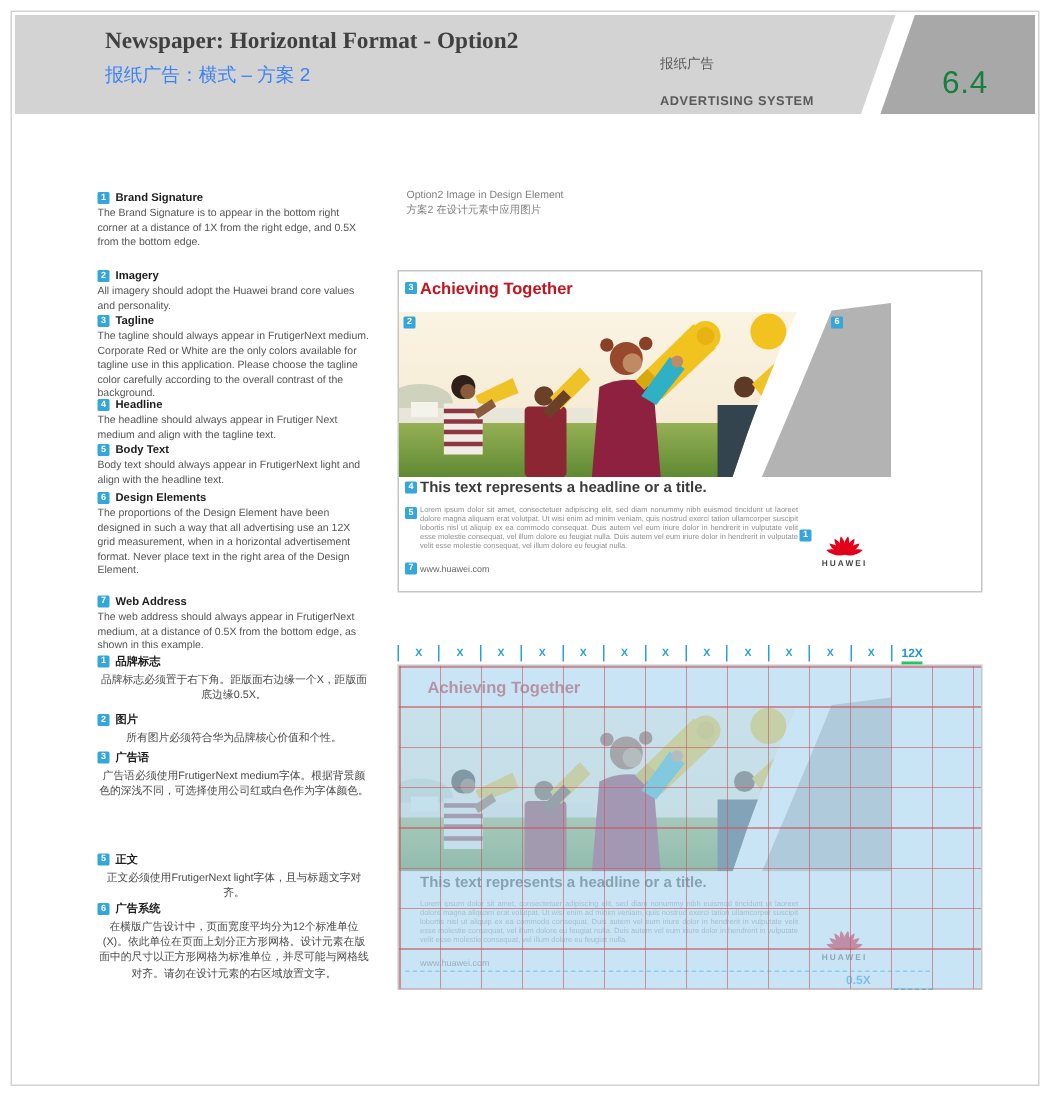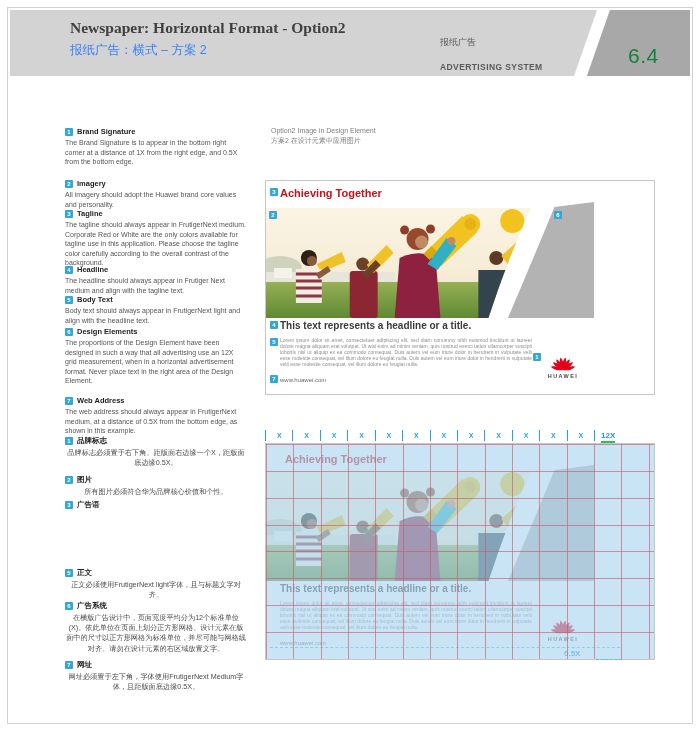--- a/index.html
+++ b/index.html
@@ -219,41 +219,35 @@
         <span class="mk">2</span>
         <span class="ttl">图片</span>
       </div>
     <div class="bd">所有图片必须符合华为品牌核心价值和个性。</div>
   </div>
   <div class="gsec zh" style="top:500px">
     <div class="hd">
         <span class="mk">3</span>
         <span class="ttl">广告语</span>
       </div>
+    <div class="bd">广告语必须使用FrutigerNext medium字体。根据背景颜色的深浅不同，可选择使用公司红或白色作为字体颜色。</div>
   </div>
   <div class="gsec zh" style="top:568px">
     <div class="hd">
         <span class="mk">5</span>
         <span class="ttl">正文</span>
       </div>
     <div class="bd">正文必须使用FrutigerNext light字体，且与标题文字对齐。</div>
   </div>
   <div class="gsec zh" style="top:601px">
     <div class="hd">
         <span class="mk">6</span>
         <span class="ttl">广告系统</span>
       </div>
     <div class="bd">在横版广告设计中，页面宽度平均分为12个标准单位(X)。依此单位在页面上划分正方形网格。设计元素在版面中的尺寸以正方形网格为标准单位，并尽可能与网格线对齐。请勿在设计元素的右区域放置文字。</div>
-  </div>
-  <div class="gsec zh" style="top:660px">
-    <div class="hd">
-        <span class="mk">7</span>
-        <span class="ttl">网址</span>
-      </div>
-    <div class="bd">网址必须置于左下角，字体使用FrutigerNext Medium字体，且距版面底边缘0.5X。</div>
   </div>
 
   <div class="caption">
     <div>Option2 Image in Design Element</div>
     <div>方案2 在设计元素中应用图片</div>
   </div>
 
   <div class="ad" id="top-ad">
     <span class="admk m-tag">3</span>
     <div class="tagline">Achieving Together</div>

